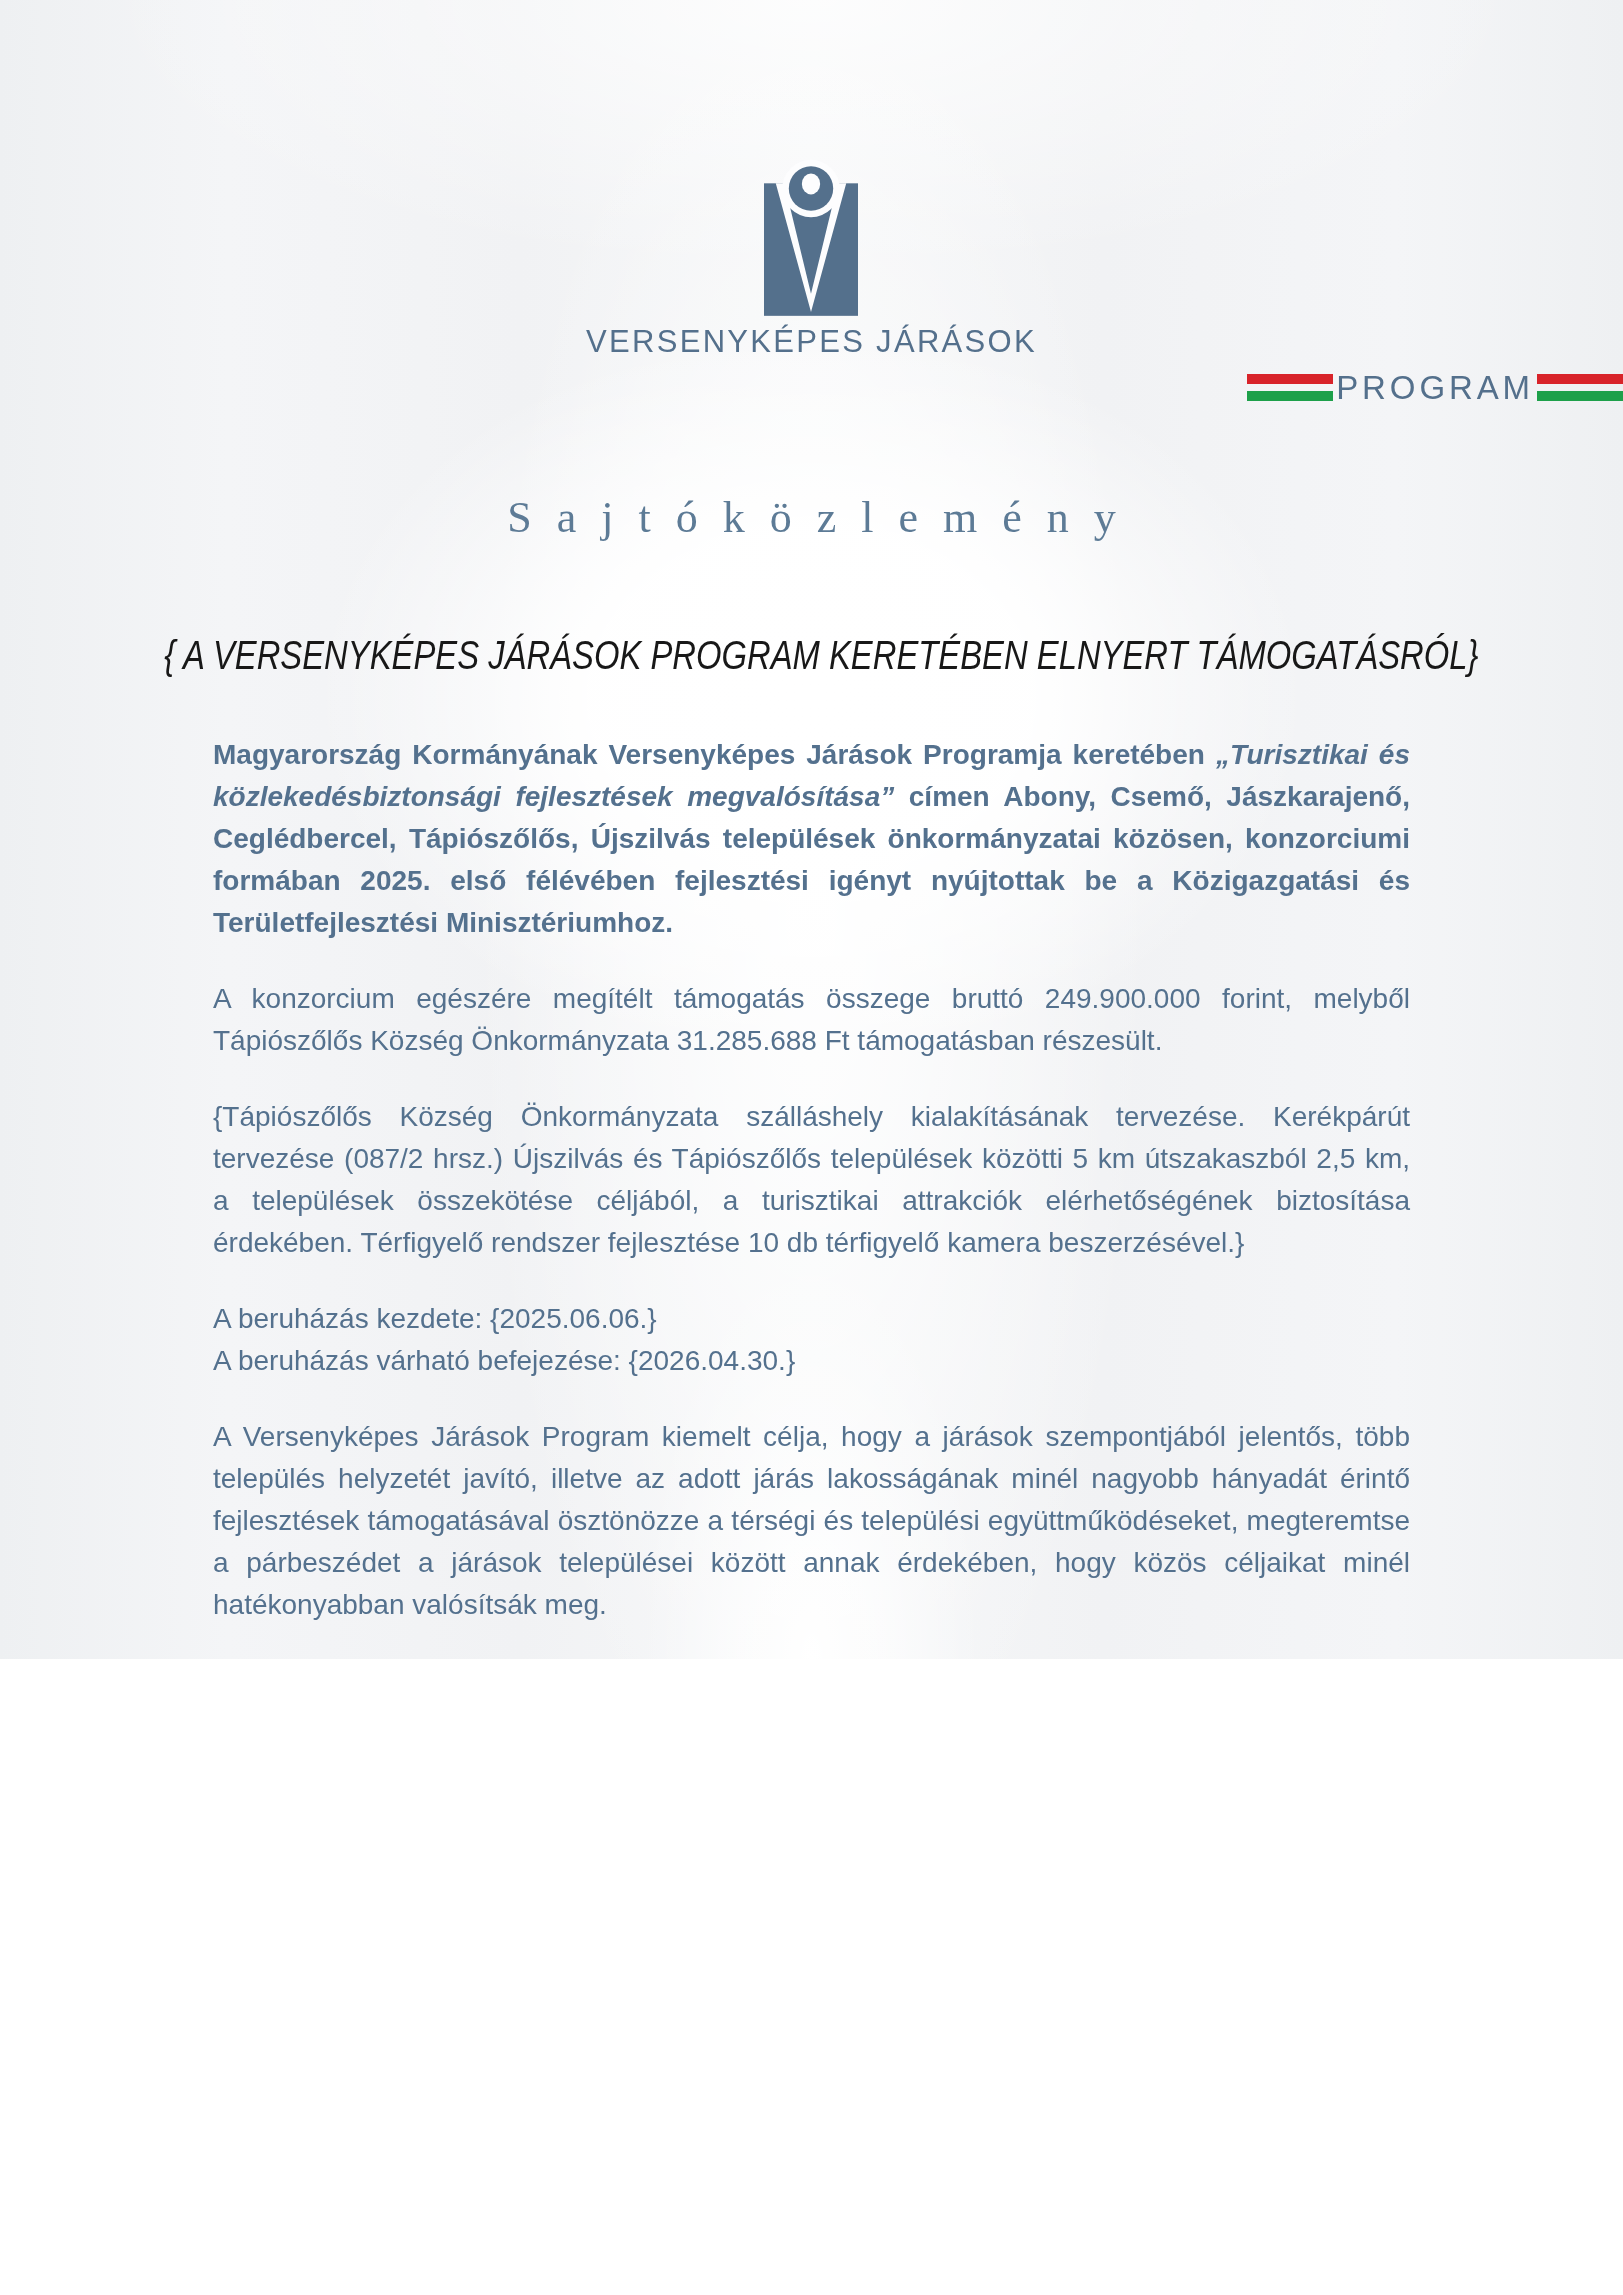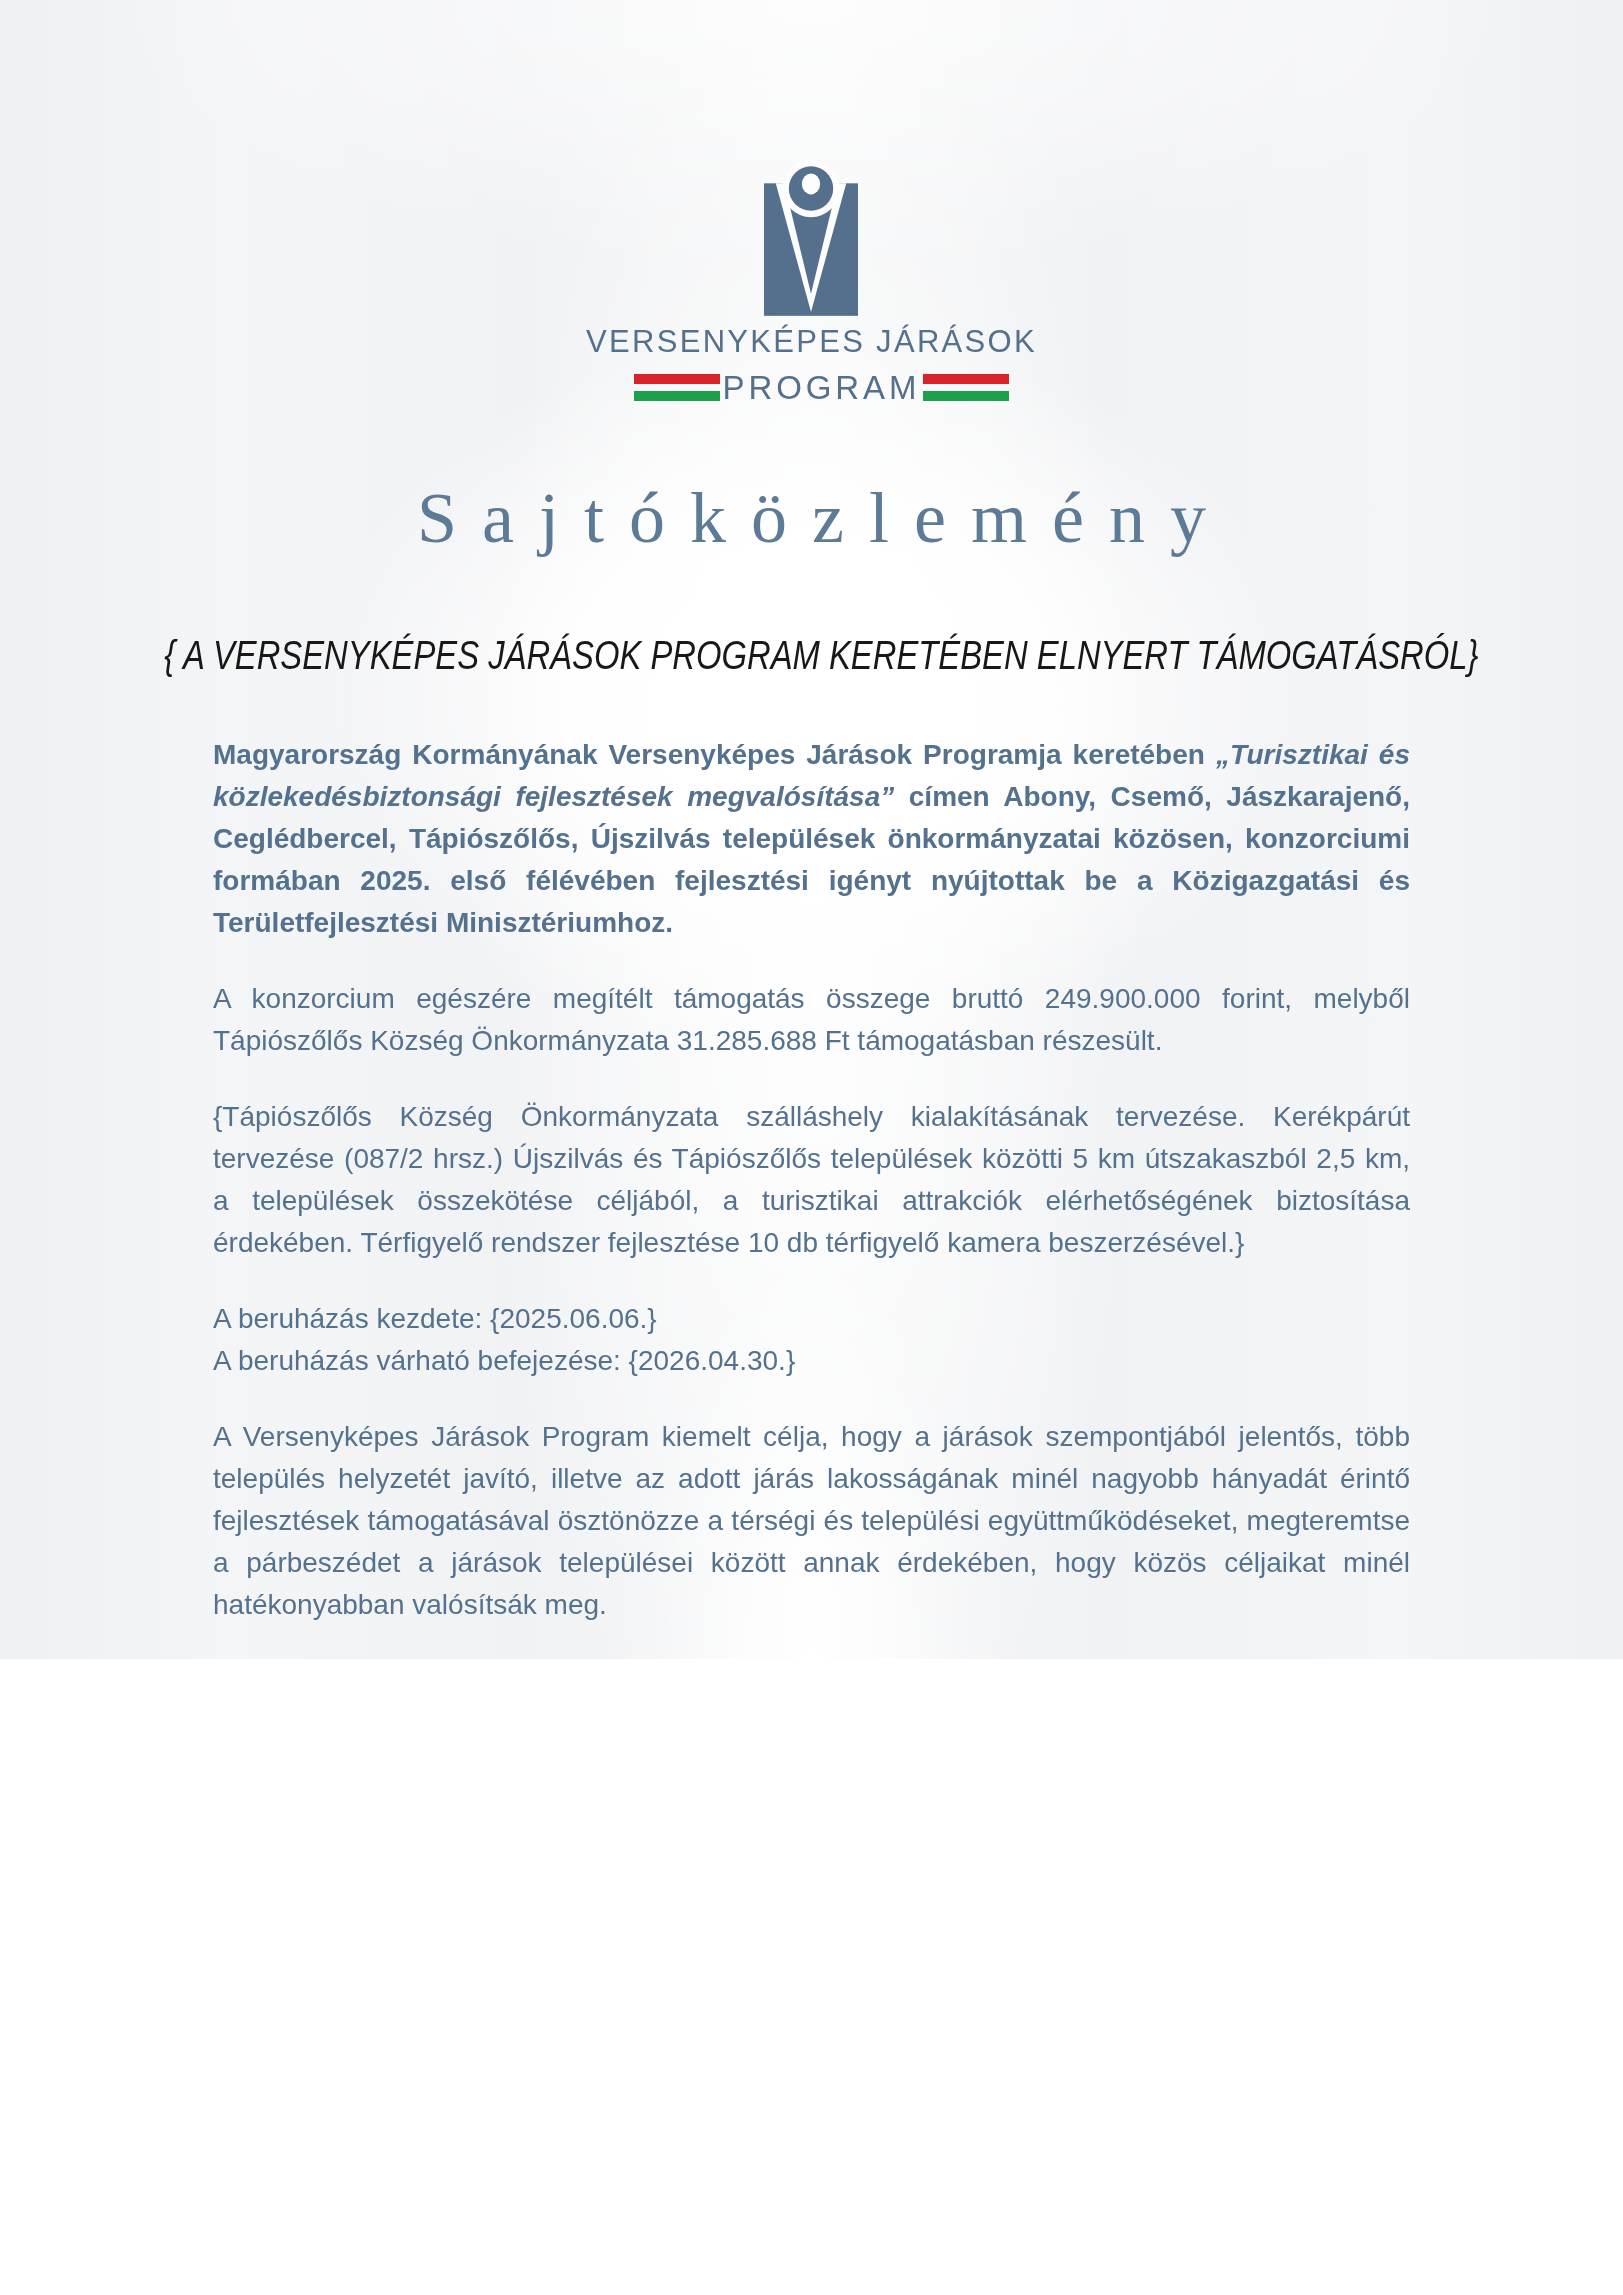--- a/index.html
+++ b/index.html
@@ -37,21 +37,21 @@
     color: #54708c;
     line-height: 33px;
   }
   .logo-line2 {
     position: absolute;
     left: 0; right: 0;
     top: 364px;
     height: 47px;
     display: flex;
     align-items: center;
-    justify-content: center;
+    justify-content: flex-end;
     gap: 3px;
     margin-left: 20px;
   }
   .logo-line2 .program-word {
     font-size: 33px;
     letter-spacing: 3.9px;
     color: #54708c;
   }
   .flag {
     display: inline-flex;
@@ -65,21 +65,21 @@
 
   
   .doc-title {
     position: absolute;
     left: 0; right: 0;
     top: 482px;
     margin: 0;
     text-align: center;
     font-family: "Liberation Serif", serif;
     font-weight: 400;
-    font-size: 72px;
+    font-size: 44px;
     letter-spacing: 25px;
     padding-left: 25px;
     color: #5d7b96;
     line-height: 72px;
   }
   .doc-subtitle {
     position: absolute;
     left: 0; right: 0;
     top: 636px;
     margin: 0;

